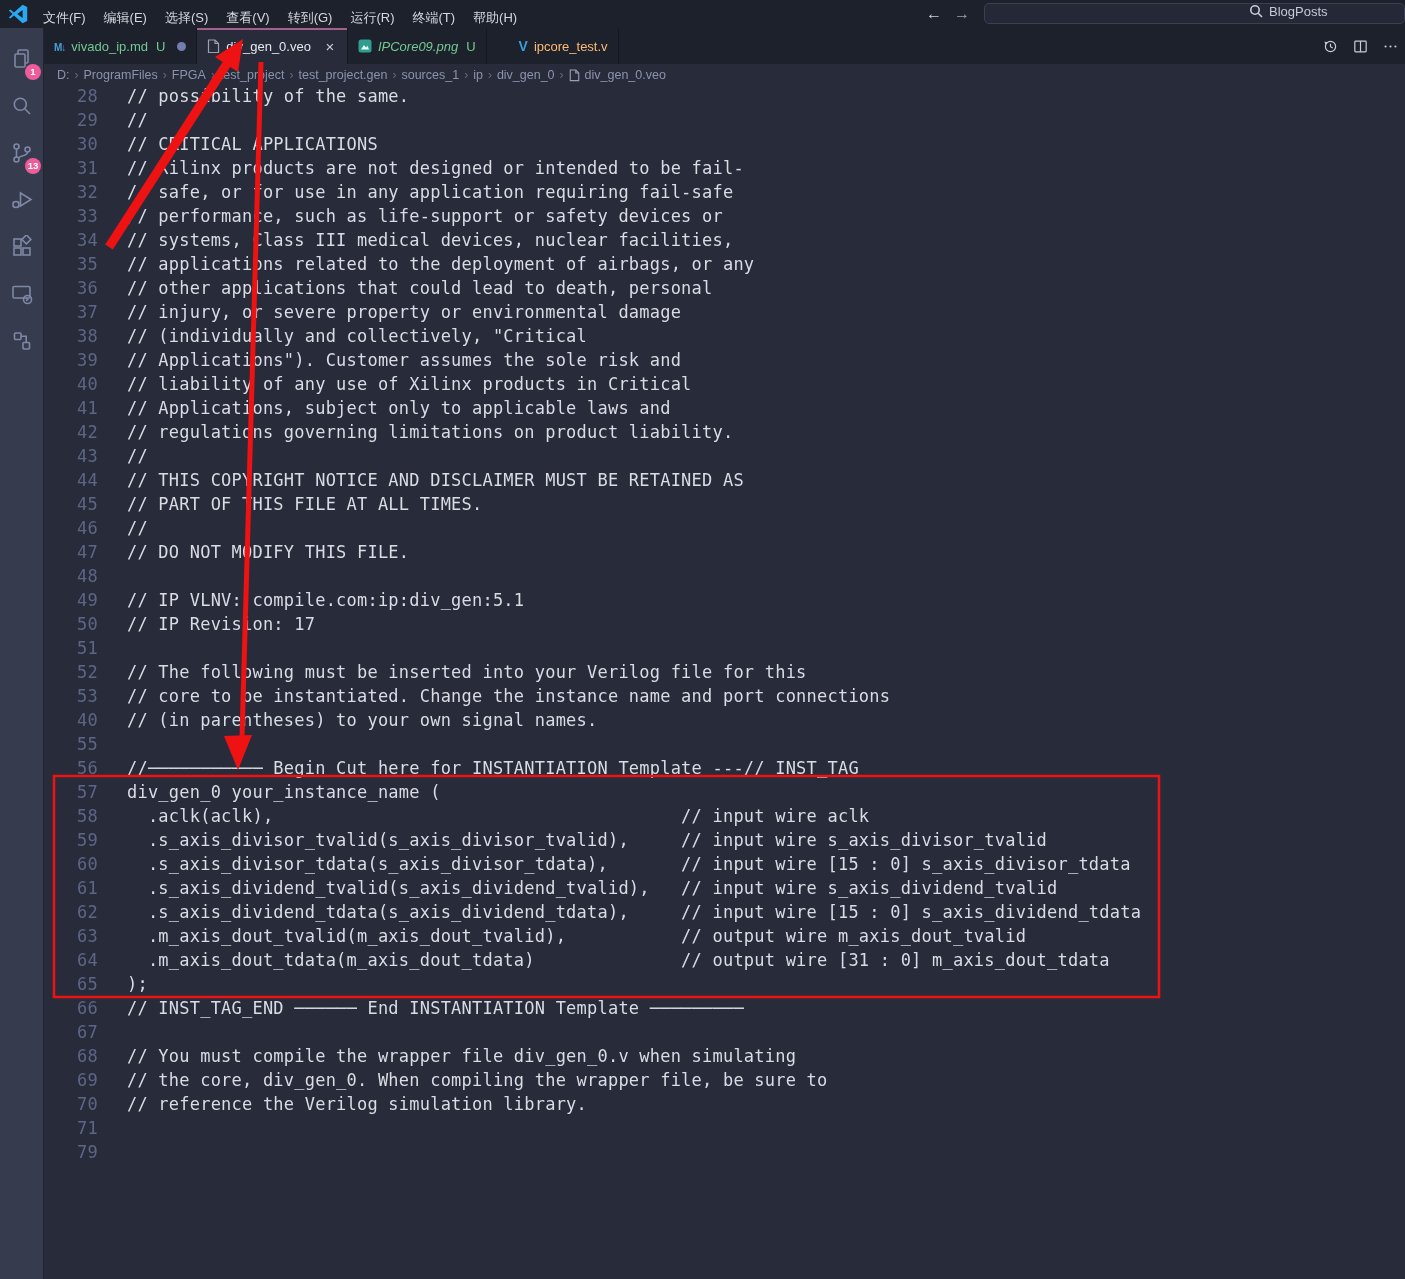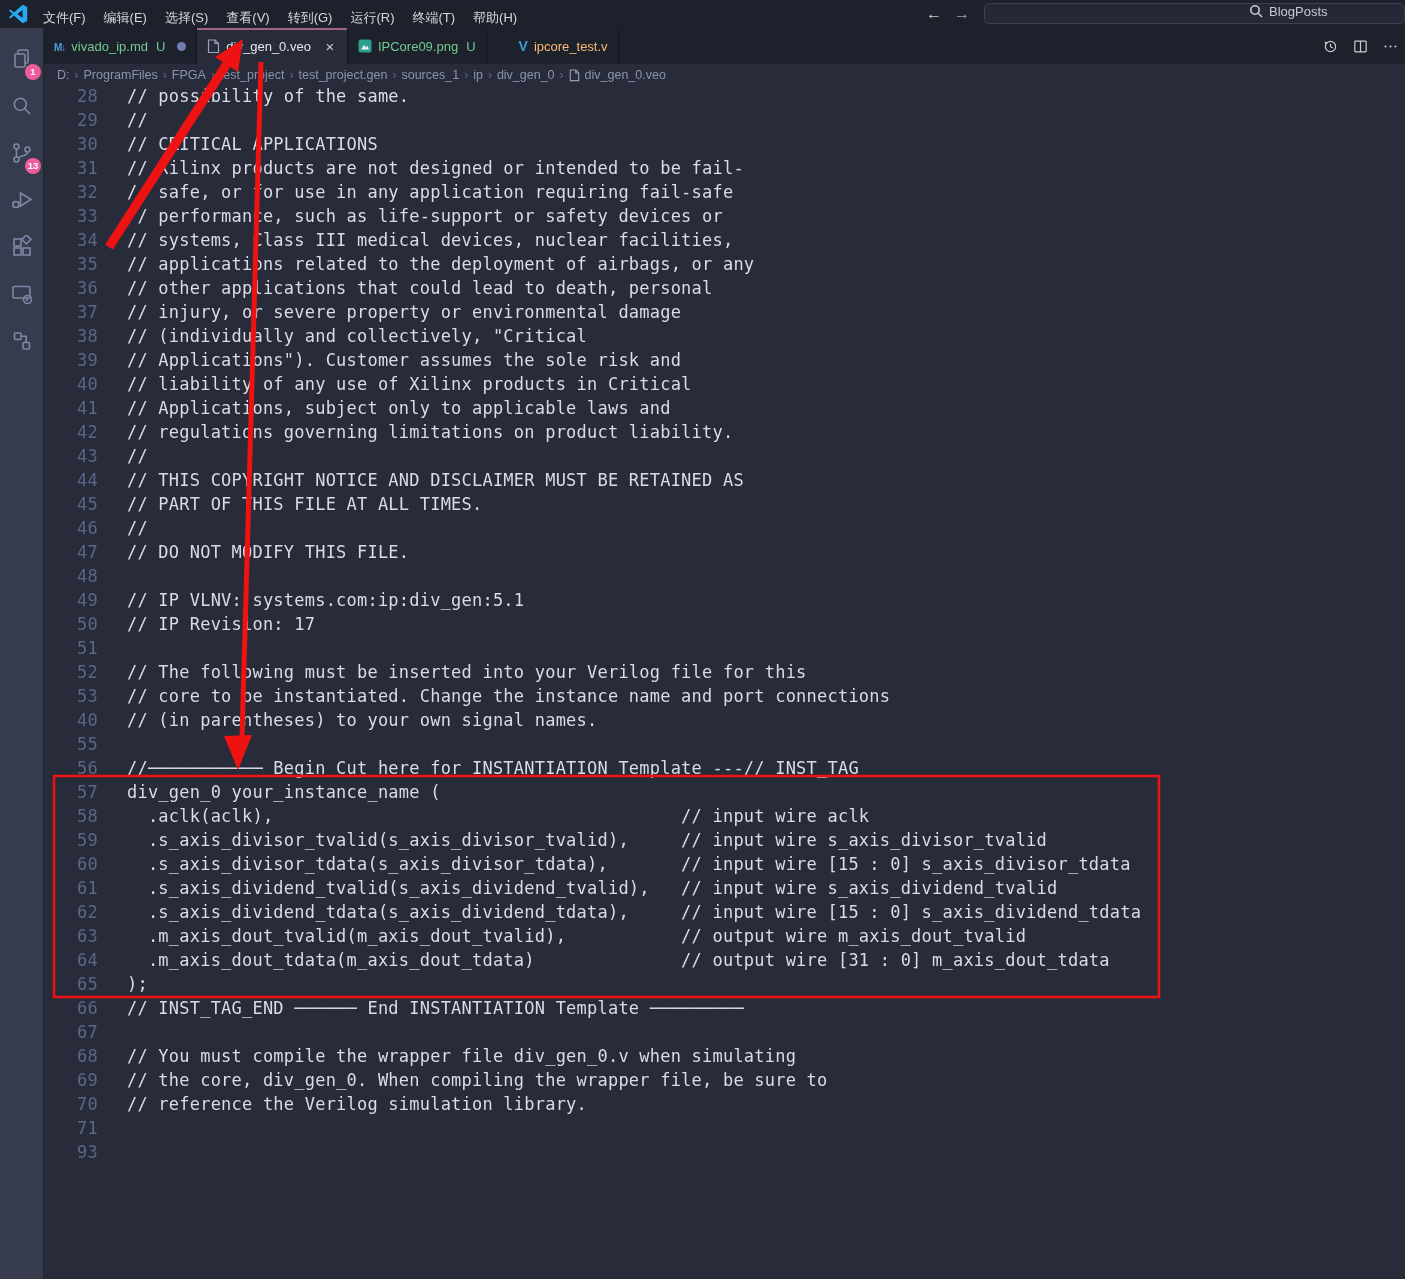--- a/index.html
+++ b/index.html
@@ -30,21 +30,21 @@
   .tabbar{position:absolute;left:0;top:0;width:1361px;height:36px;background:#1d212c;}
   .tabs{display:flex;height:36px;}
   .tab{height:36px;display:flex;align-items:center;padding:0 10px;gap:6px;font-size:13px;
        background:#1d212c;border-right:1px solid #14171f;box-sizing:border-box;cursor:default;}
   .tab.active{background:#282c3a;box-shadow:inset 0 2px 0 #a2618b;}
   .tab .close{margin-left:6px;font-size:15px;color:#ccd0d8;width:14px;text-align:center;}
   .tab .gitU{margin-left:2px;}
   .mod-dot{width:9px;height:9px;border-radius:50%;background:#747db0;margin-left:6px;}
   .tab-gap{width:22px;height:36px;background:#1d212c;}
   .lbl-green{color:#73c991;} .lbl-white{color:#e4e7ee;} .lbl-gray{color:#fdba74;}
-  .italic{}
+  .italic{font-style:italic;}
   .mdicon{color:#4a9fd8;font-weight:bold;font-size:10px;letter-spacing:-1px;}
   .vicon{color:#3b9ddd;font-weight:bold;font-size:14px;}
   .tab-actions{position:absolute;right:6px;top:0;height:36px;display:flex;align-items:center;gap:13px;
                color:#c8ccd4;}
   .breadcrumb{position:absolute;left:0;top:36px;width:1361px;height:22px;display:flex;
               align-items:center;padding-left:13px;font-size:12.5px;color:#8b93ac;gap:5px;}
   .crumb-sep{color:#626a80;font-size:12px;}
   .crumb{display:flex;align-items:center;gap:5px;}
   
   .code{position:absolute;left:0;top:56px;width:1130px;
@@ -281,21 +281,21 @@
         <div class="line"><span class="ln">39</span><span class="ct">// Applications"). Customer assumes the sole risk and</span></div>
         <div class="line"><span class="ln">40</span><span class="ct">// liability of any use of Xilinx products in Critical</span></div>
         <div class="line"><span class="ln">41</span><span class="ct">// Applications, subject only to applicable laws and</span></div>
         <div class="line"><span class="ln">42</span><span class="ct">// regulations governing limitations on product liability.</span></div>
         <div class="line"><span class="ln">43</span><span class="ct">//</span></div>
         <div class="line"><span class="ln">44</span><span class="ct">// THIS COPYRIGHT NOTICE AND DISCLAIMER MUST BE RETAINED AS</span></div>
         <div class="line"><span class="ln">45</span><span class="ct">// PART OF THIS FILE AT ALL TIMES.</span></div>
         <div class="line"><span class="ln">46</span><span class="ct">//</span></div>
         <div class="line"><span class="ln">47</span><span class="ct">// DO NOT MODIFY THIS FILE.</span></div>
         <div class="line"><span class="ln">48</span><span class="ct"></span></div>
-        <div class="line"><span class="ln">49</span><span class="ct">// IP VLNV: systems.com:ip:div_gen:5.1</span></div>
+        <div class="line"><span class="ln">49</span><span class="ct">// IP VLNV: compile.com:ip:div_gen:5.1</span></div>
         <div class="line"><span class="ln">50</span><span class="ct">// IP Revision: 17</span></div>
         <div class="line"><span class="ln">51</span><span class="ct"></span></div>
         <div class="line"><span class="ln">52</span><span class="ct">// The following must be inserted into your Verilog file for this</span></div>
         <div class="line"><span class="ln">53</span><span class="ct">// core to be instantiated. Change the instance name and port connections</span></div>
         <div class="line"><span class="ln">40</span><span class="ct">// (in parentheses) to your own signal names.</span></div>
         <div class="line"><span class="ln">55</span><span class="ct"></span></div>
         <div class="line"><span class="ln">56</span><span class="ct">//─────────── Begin Cut here for INSTANTIATION Template ---// INST_TAG</span></div>
         <div class="line"><span class="ln">57</span><span class="ct">div_gen_0 your_instance_name (</span></div>
         <div class="line"><span class="ln">58</span><span class="ct">  .aclk(aclk),                                       // input wire aclk</span></div>
         <div class="line"><span class="ln">59</span><span class="ct">  .s_axis_divisor_tvalid(s_axis_divisor_tvalid),     // input wire s_axis_divisor_tvalid</span></div>
@@ -304,21 +304,21 @@
         <div class="line"><span class="ln">62</span><span class="ct">  .s_axis_dividend_tdata(s_axis_dividend_tdata),     // input wire [15 : 0] s_axis_dividend_tdata</span></div>
         <div class="line"><span class="ln">63</span><span class="ct">  .m_axis_dout_tvalid(m_axis_dout_tvalid),           // output wire m_axis_dout_tvalid</span></div>
         <div class="line"><span class="ln">64</span><span class="ct">  .m_axis_dout_tdata(m_axis_dout_tdata)              // output wire [31 : 0] m_axis_dout_tdata</span></div>
         <div class="line"><span class="ln">65</span><span class="ct">);</span></div>
         <div class="line"><span class="ln">66</span><span class="ct">// INST_TAG_END ────── End INSTANTIATION Template ─────────</span></div>
         <div class="line"><span class="ln">67</span><span class="ct"></span></div>
         <div class="line"><span class="ln">68</span><span class="ct">// You must compile the wrapper file div_gen_0.v when simulating</span></div>
         <div class="line"><span class="ln">69</span><span class="ct">// the core, div_gen_0. When compiling the wrapper file, be sure to</span></div>
         <div class="line"><span class="ln">70</span><span class="ct">// reference the Verilog simulation library.</span></div>
         <div class="line"><span class="ln">71</span><span class="ct"></span></div>
-        <div class="line"><span class="ln">93</span><span class="ct"></span></div>
+        <div class="line"><span class="ln">79</span><span class="ct"></span></div>
       </div>
   </div>
 
   <svg class="overlay" width="1405" height="1279" viewBox="0 0 1405 1279">
     <line x1="109" y1="247" x2="228" y2="62" stroke="#ee1212" stroke-width="9"></line>
     <polygon points="243,39 238,72 215,57" fill="#ee1212"></polygon>
     <line x1="261" y1="62" x2="242" y2="738" stroke="#ee1212" stroke-width="5"></line>
     <polygon points="238,770 224,736 252,735" fill="#ee1212"></polygon>
     <rect x="54" y="776" width="1105" height="221" fill="none" stroke="#ee1212" stroke-width="2.5"></rect>
   </svg>

